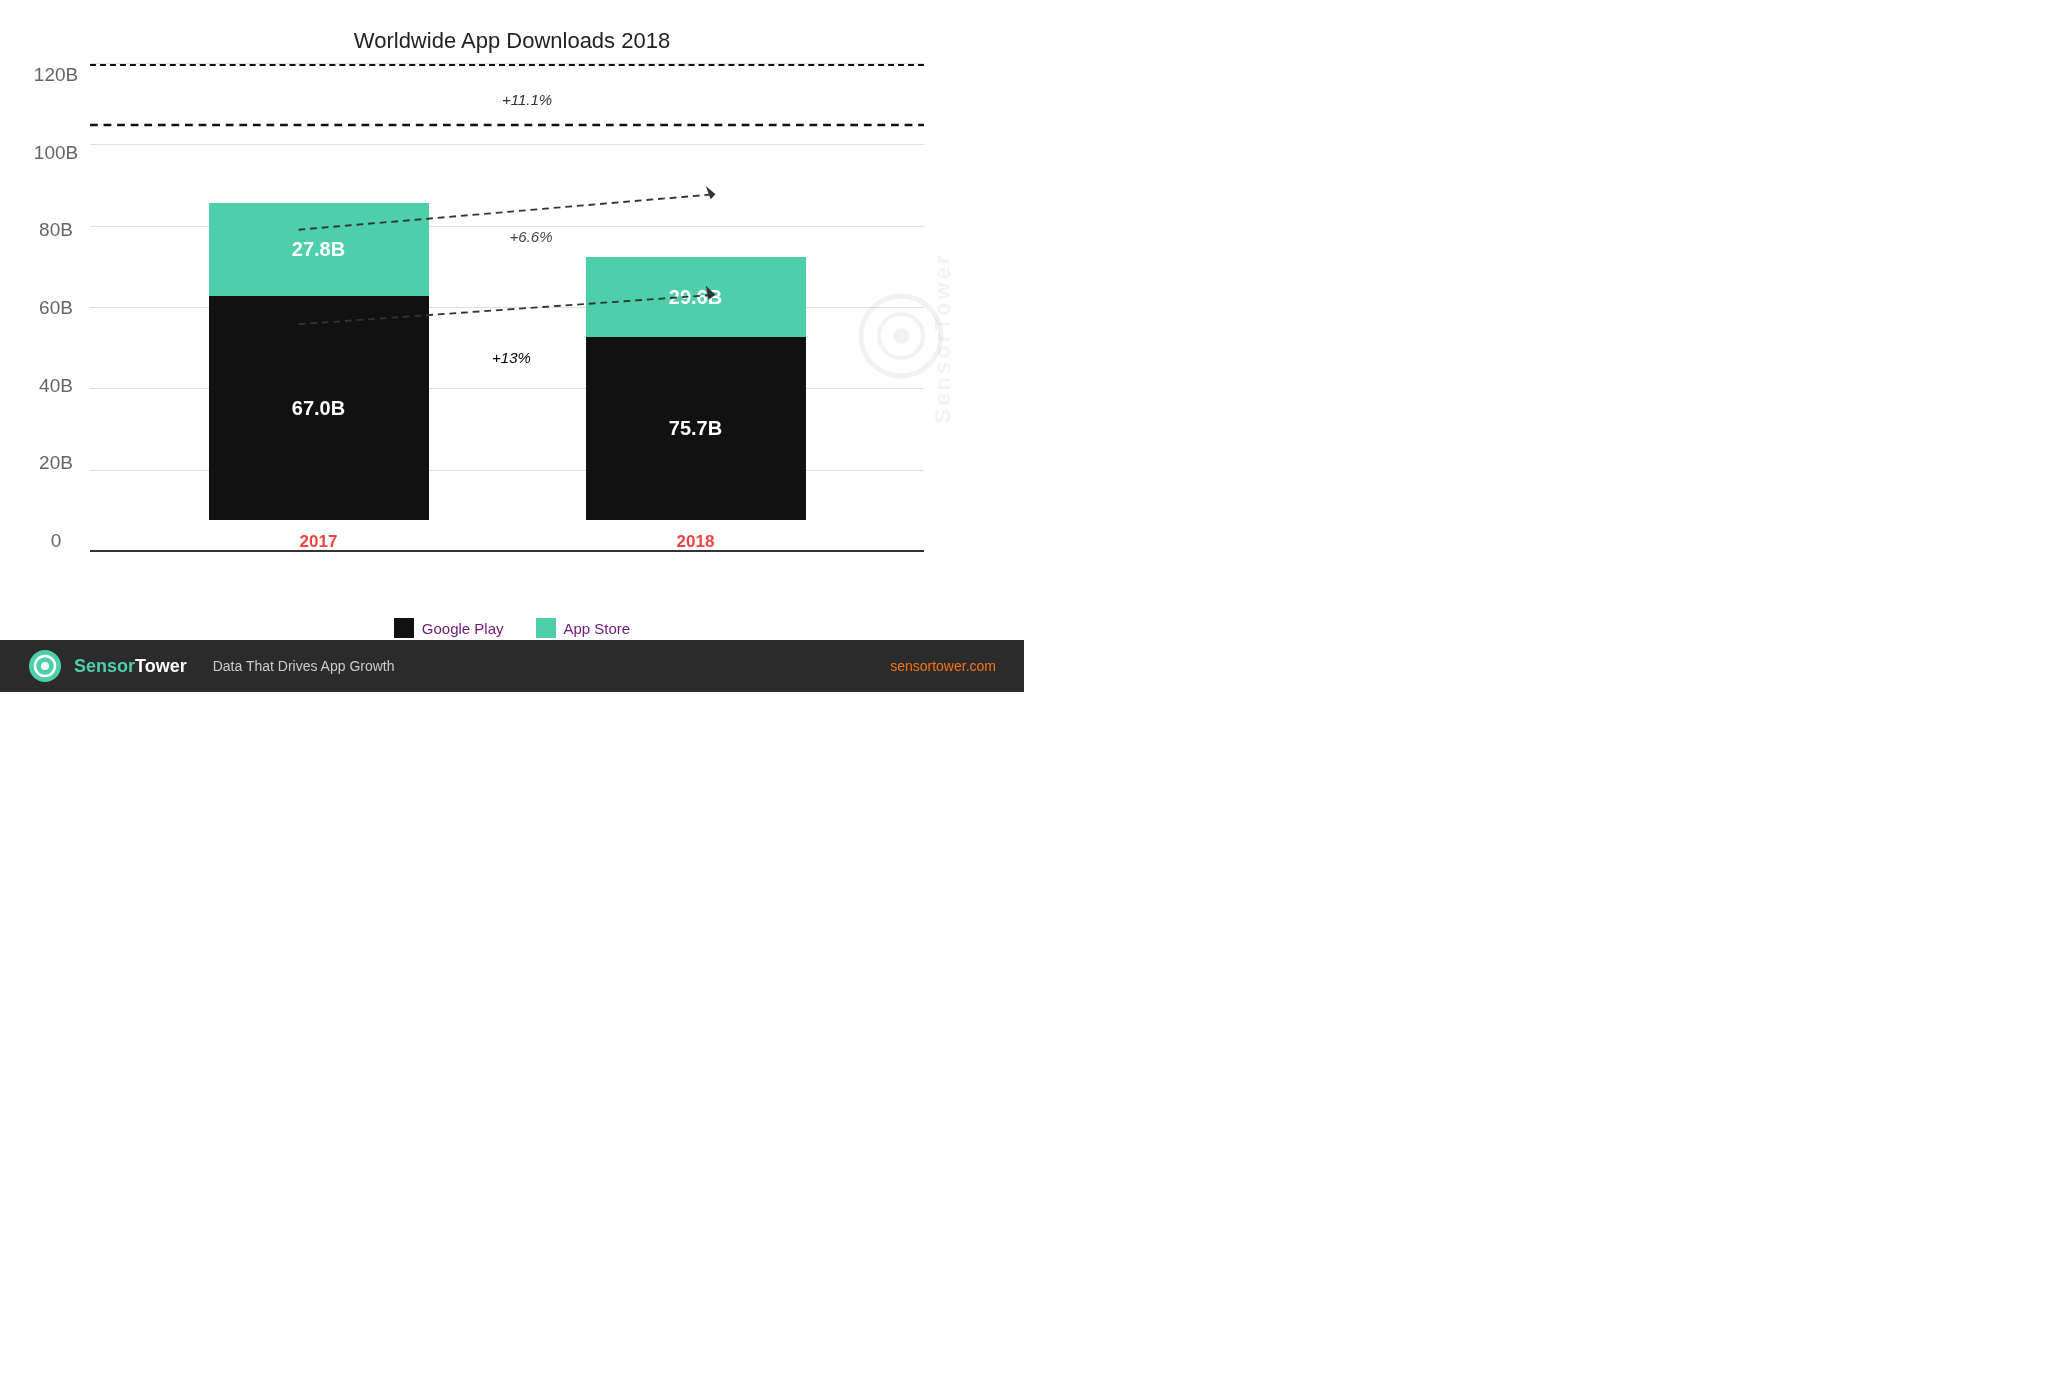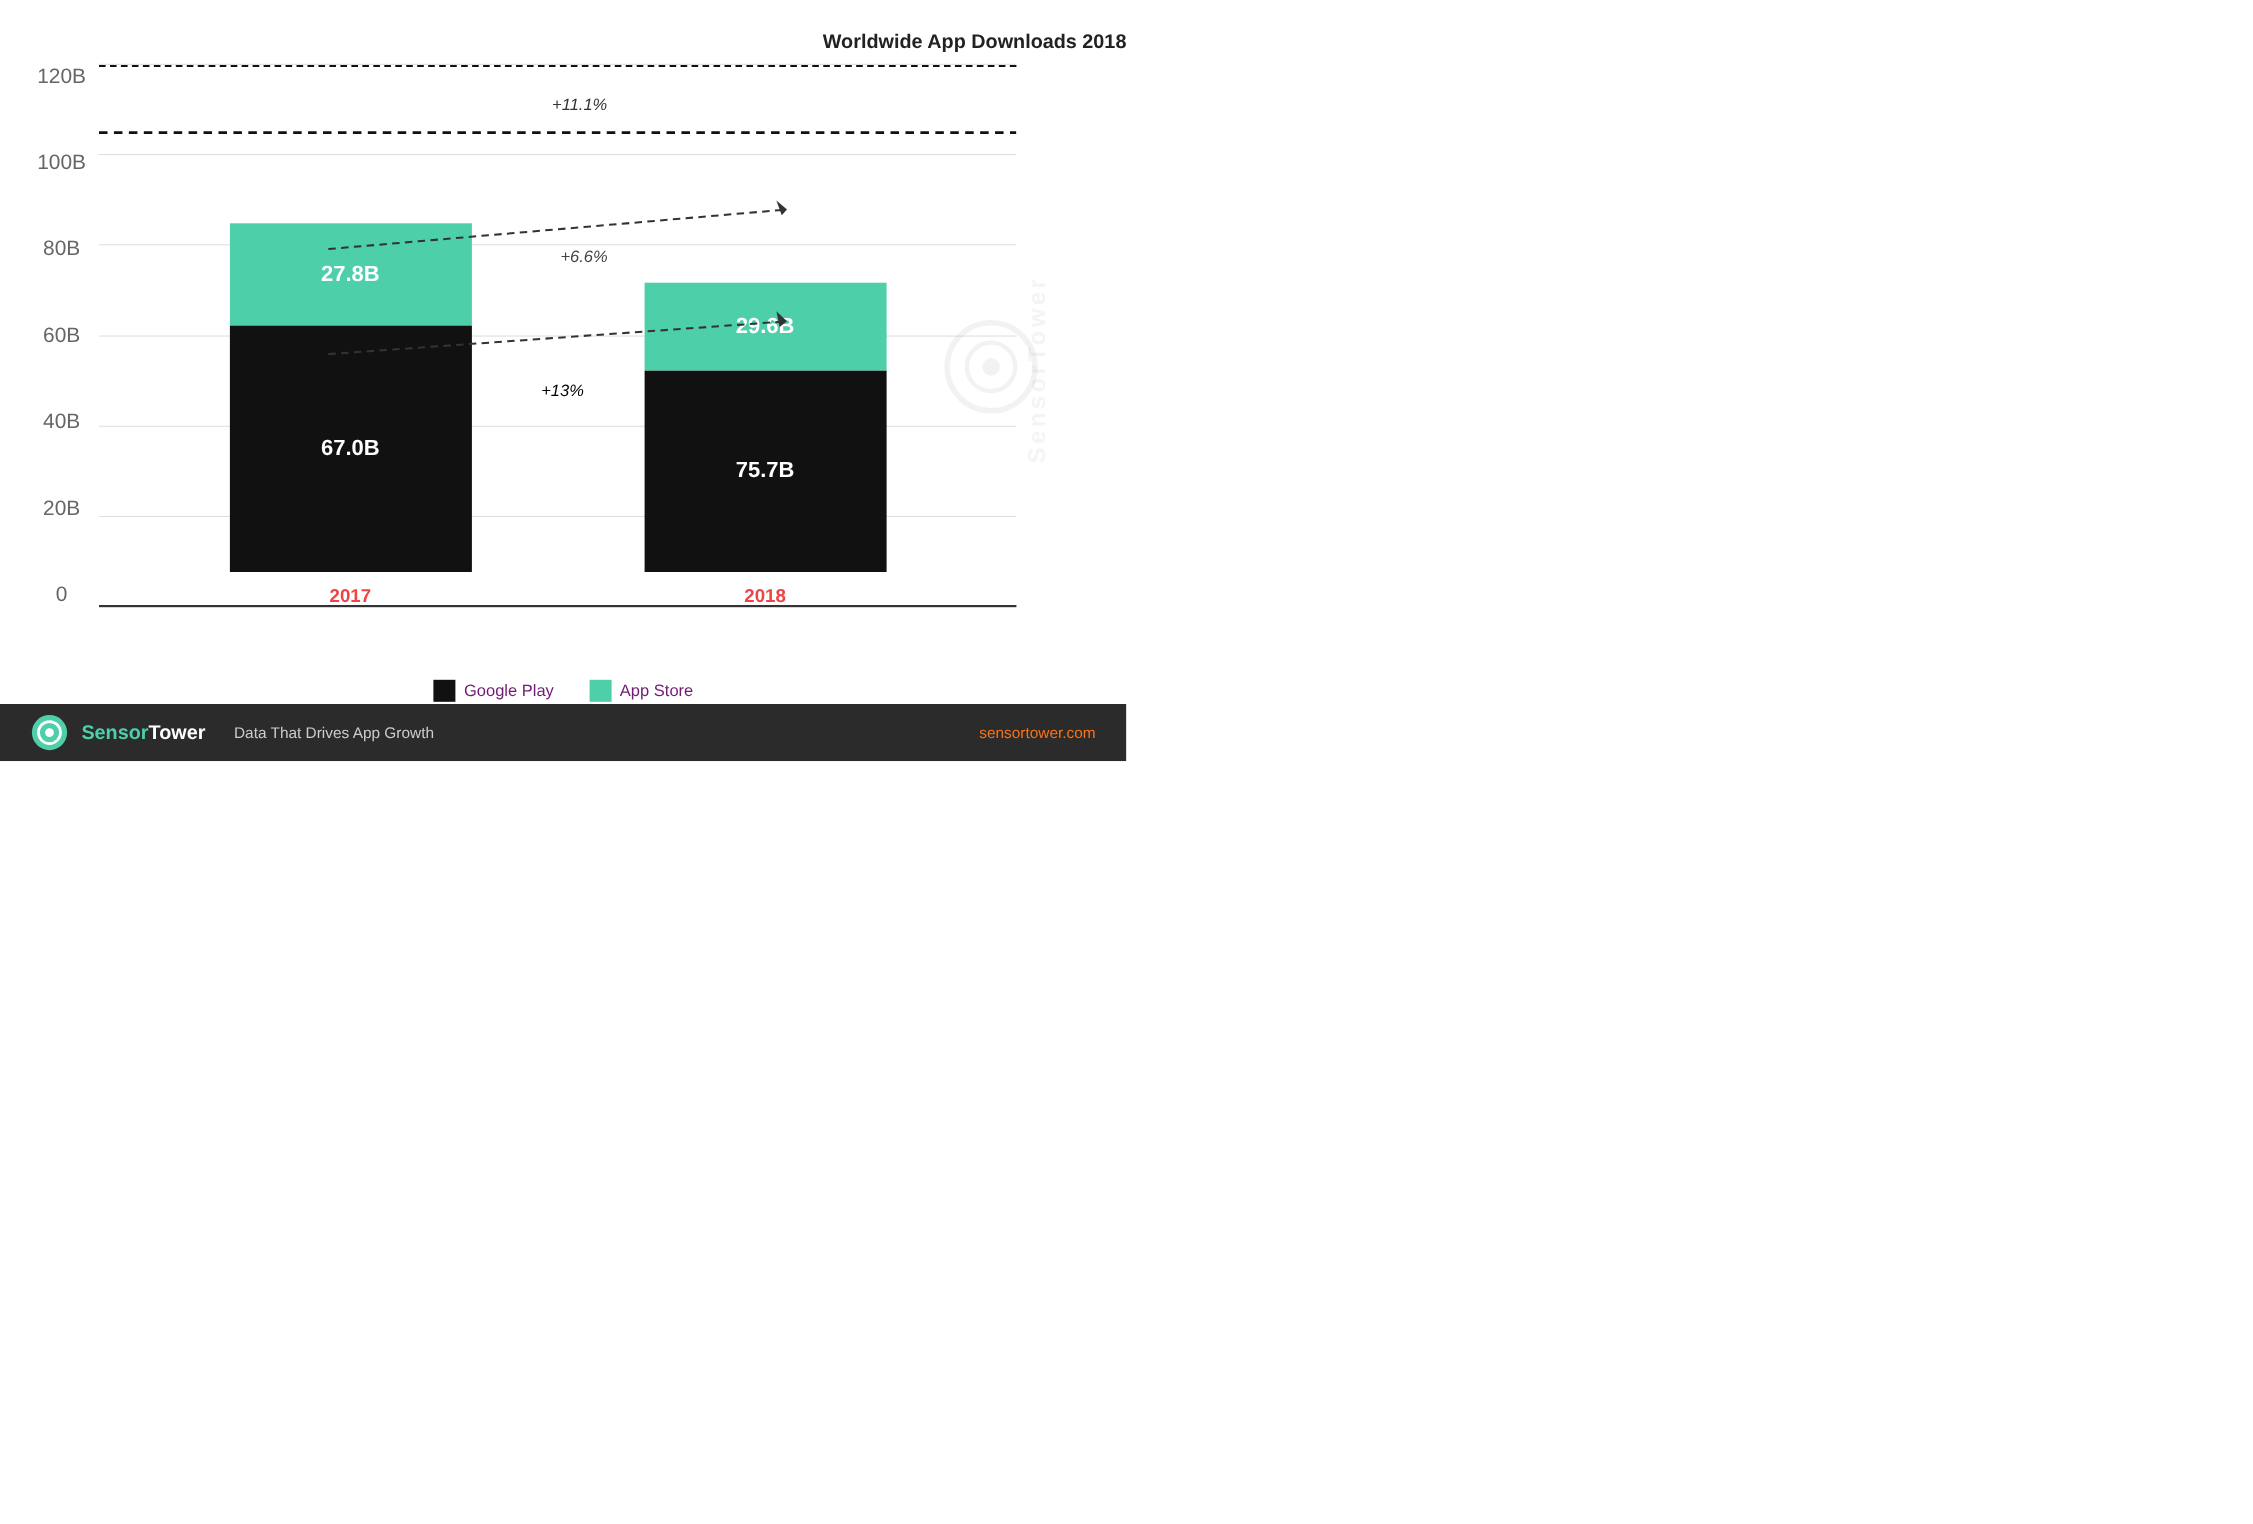--- a/index.html
+++ b/index.html
@@ -11,23 +11,23 @@
       overflow: hidden;
     }
     .chart-container {
       width: 1024px;
       height: 692px;
       display: flex;
       flex-direction: column;
       background: #fff;
     }
     .chart-title {
-      text-align: right;
-      font-size: 18px;
-      font-weight: bold;
+      text-align: center;
+      font-size: 22px;
+      font-weight: normal;
       color: #222;
       padding: 28px 0 10px 0;
     }
     .chart-area {
       flex: 1;
       position: relative;
       display: flex;
       flex-direction: row;
       padding: 0 60px 0 80px;
     }

